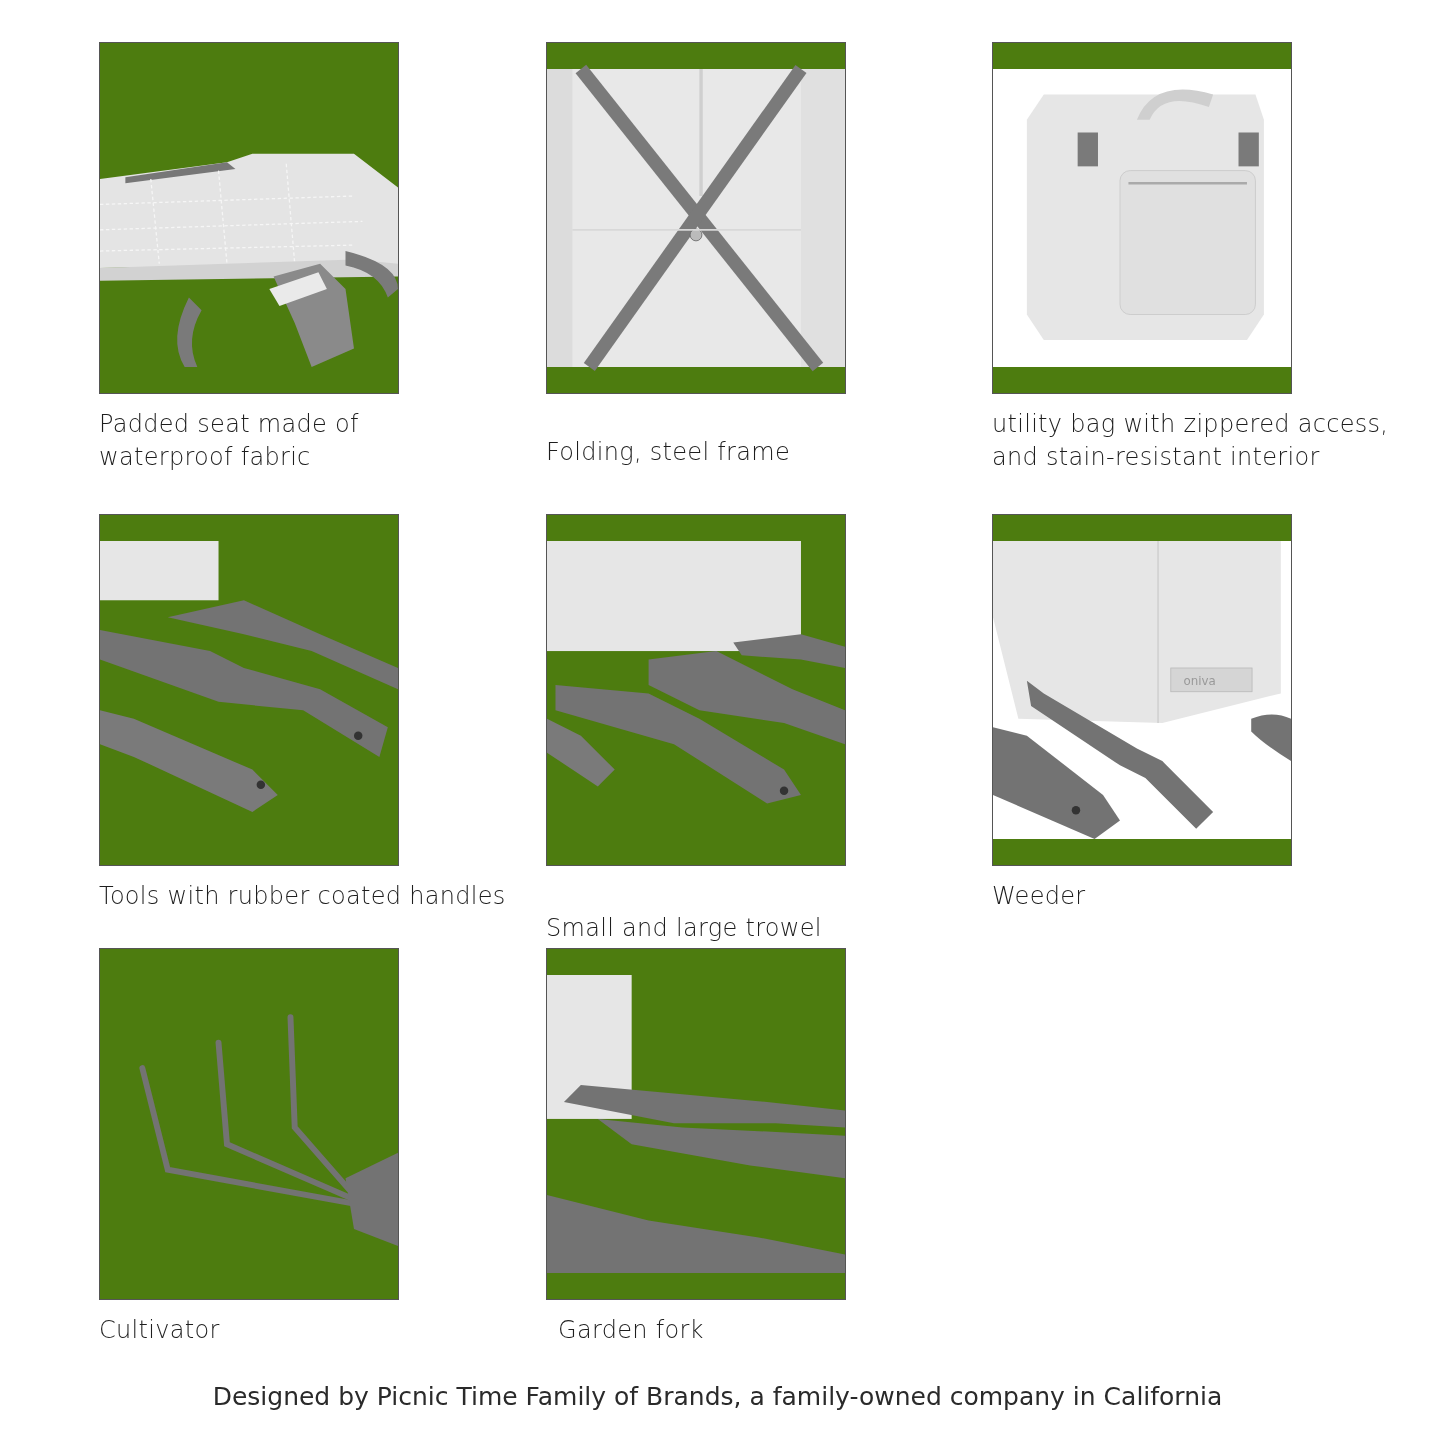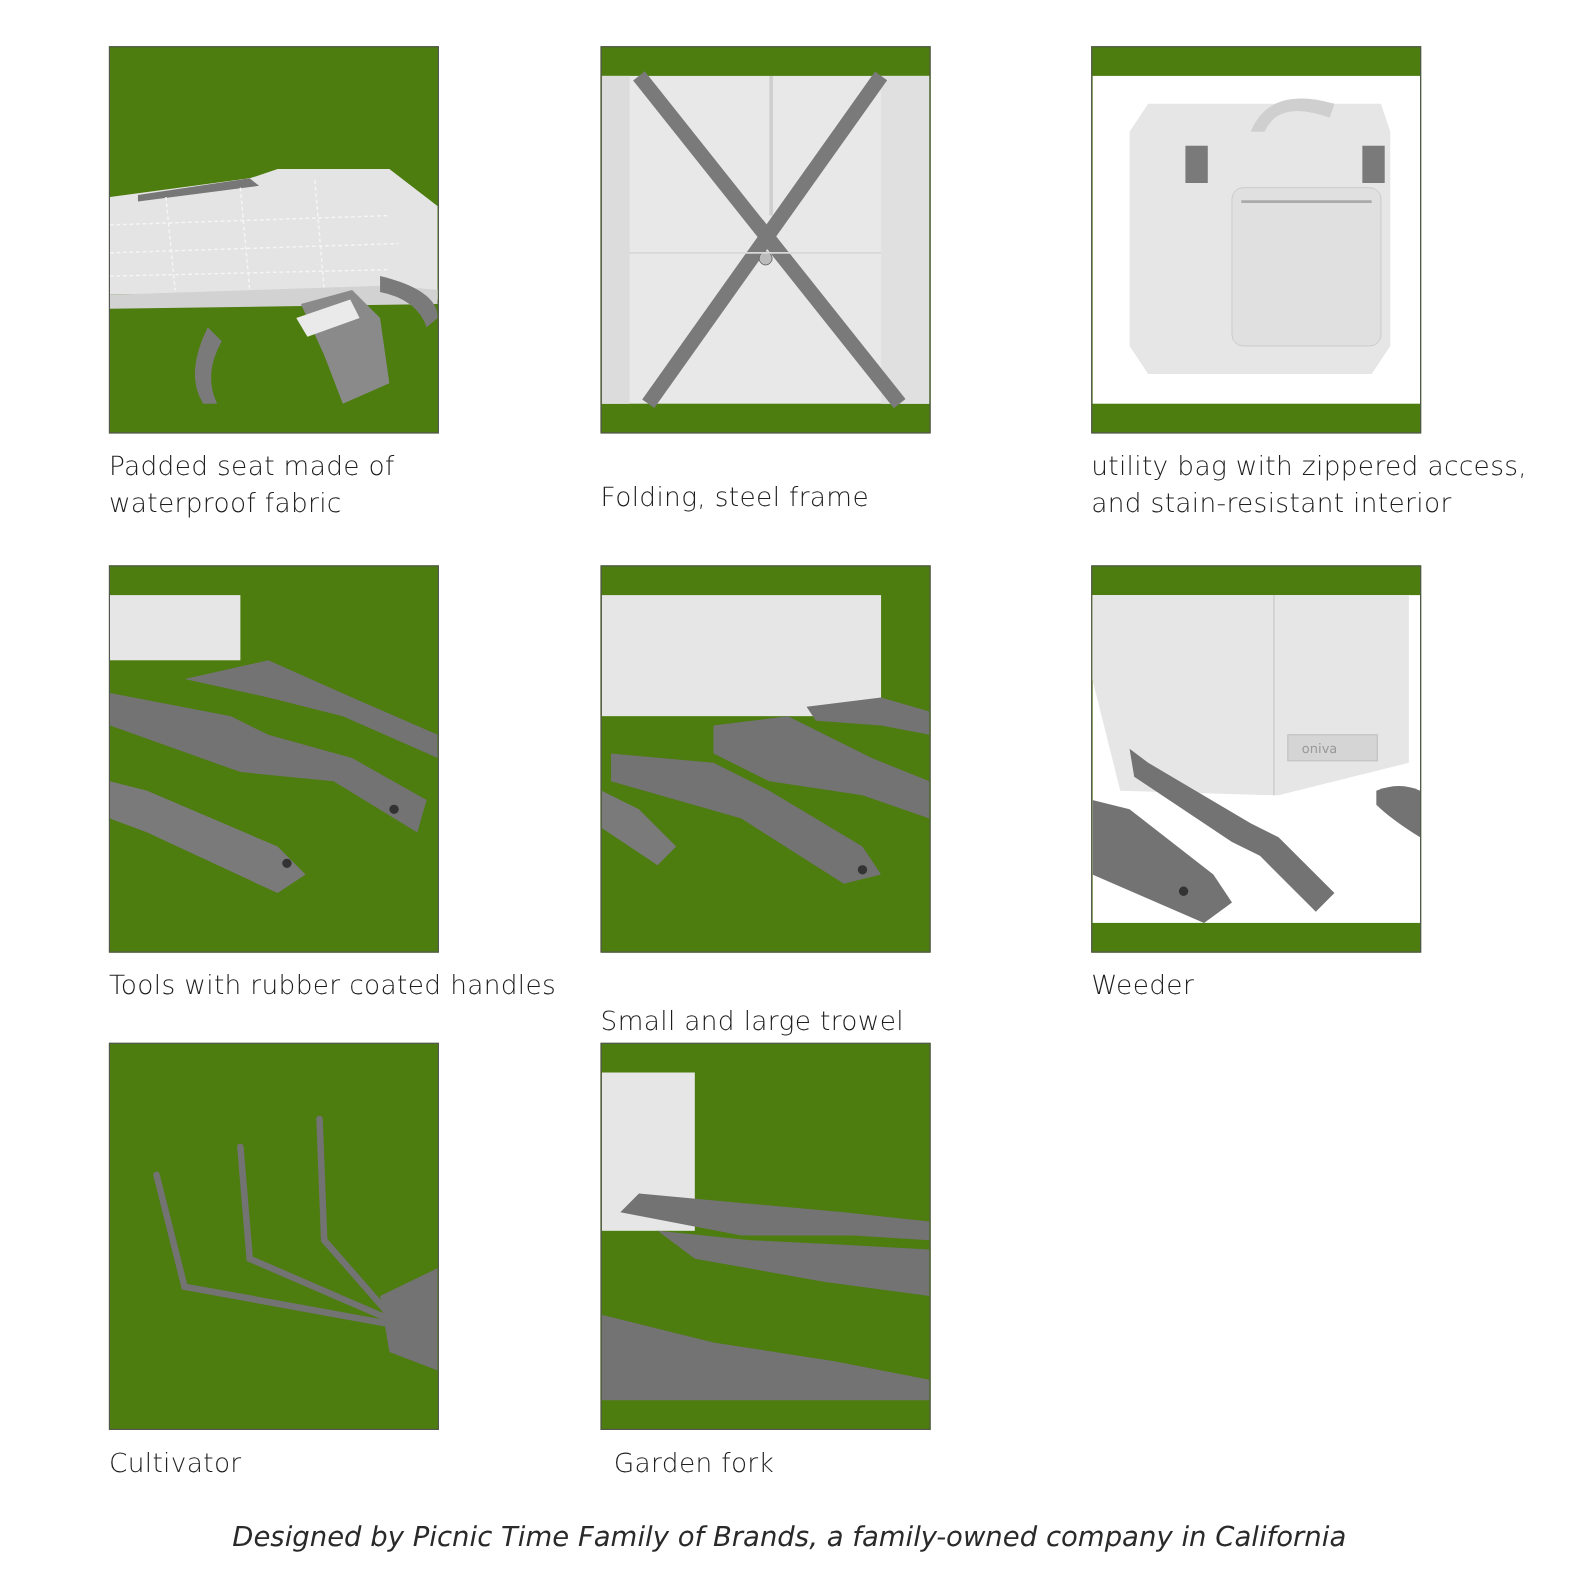--- a/index.html
+++ b/index.html
@@ -4,21 +4,21 @@
 <style>
   html, body { margin: 0; padding: 0; background: #ffffff; }
   body { width: 1445px; height: 1445px; position: relative; overflow: hidden;
          font-family: "DejaVu Sans", sans-serif; color: #222; }
   .tile { position: absolute; width: 300px; height: 352px; border: 1.5px solid #555;
           box-sizing: border-box; background: #4d7c0f; overflow: hidden; }
   .tile svg { width: 100%; height: 100%; display: block; }
   .cap { position: absolute; font-size: 24px; line-height: 33px; color: #1e1e1e;
          letter-spacing: 0.3px; font-weight: 300; }
   .footer { position: absolute; left: 0; width: 1435px; top: 1432px; text-align: center;
-            font-style: italic; font-size: 25px; color: #2a2a2a; transform: translateY(-50px); }
+            font-size: 25px; color: #2a2a2a; transform: translateY(-50px); }
 </style>
 </head>
 <body>
 
 <div class="tile" style="left:99px;top:42px;">
   <svg viewBox="0 0 352 352">
     <path d="M0 130 L150 110 L180 100 L300 100 L352 140 L352 240 L300 230 L0 235 Z" fill="#e4e4e4"></path>
     <path d="M30 128 L150 110 L160 118 L30 135 Z" fill="#777"></path>
     <g stroke="#f6f6f6" stroke-width="1.5" stroke-dasharray="4 3" fill="none">
       <line x1="0" y1="160" x2="300" y2="150"></line>

